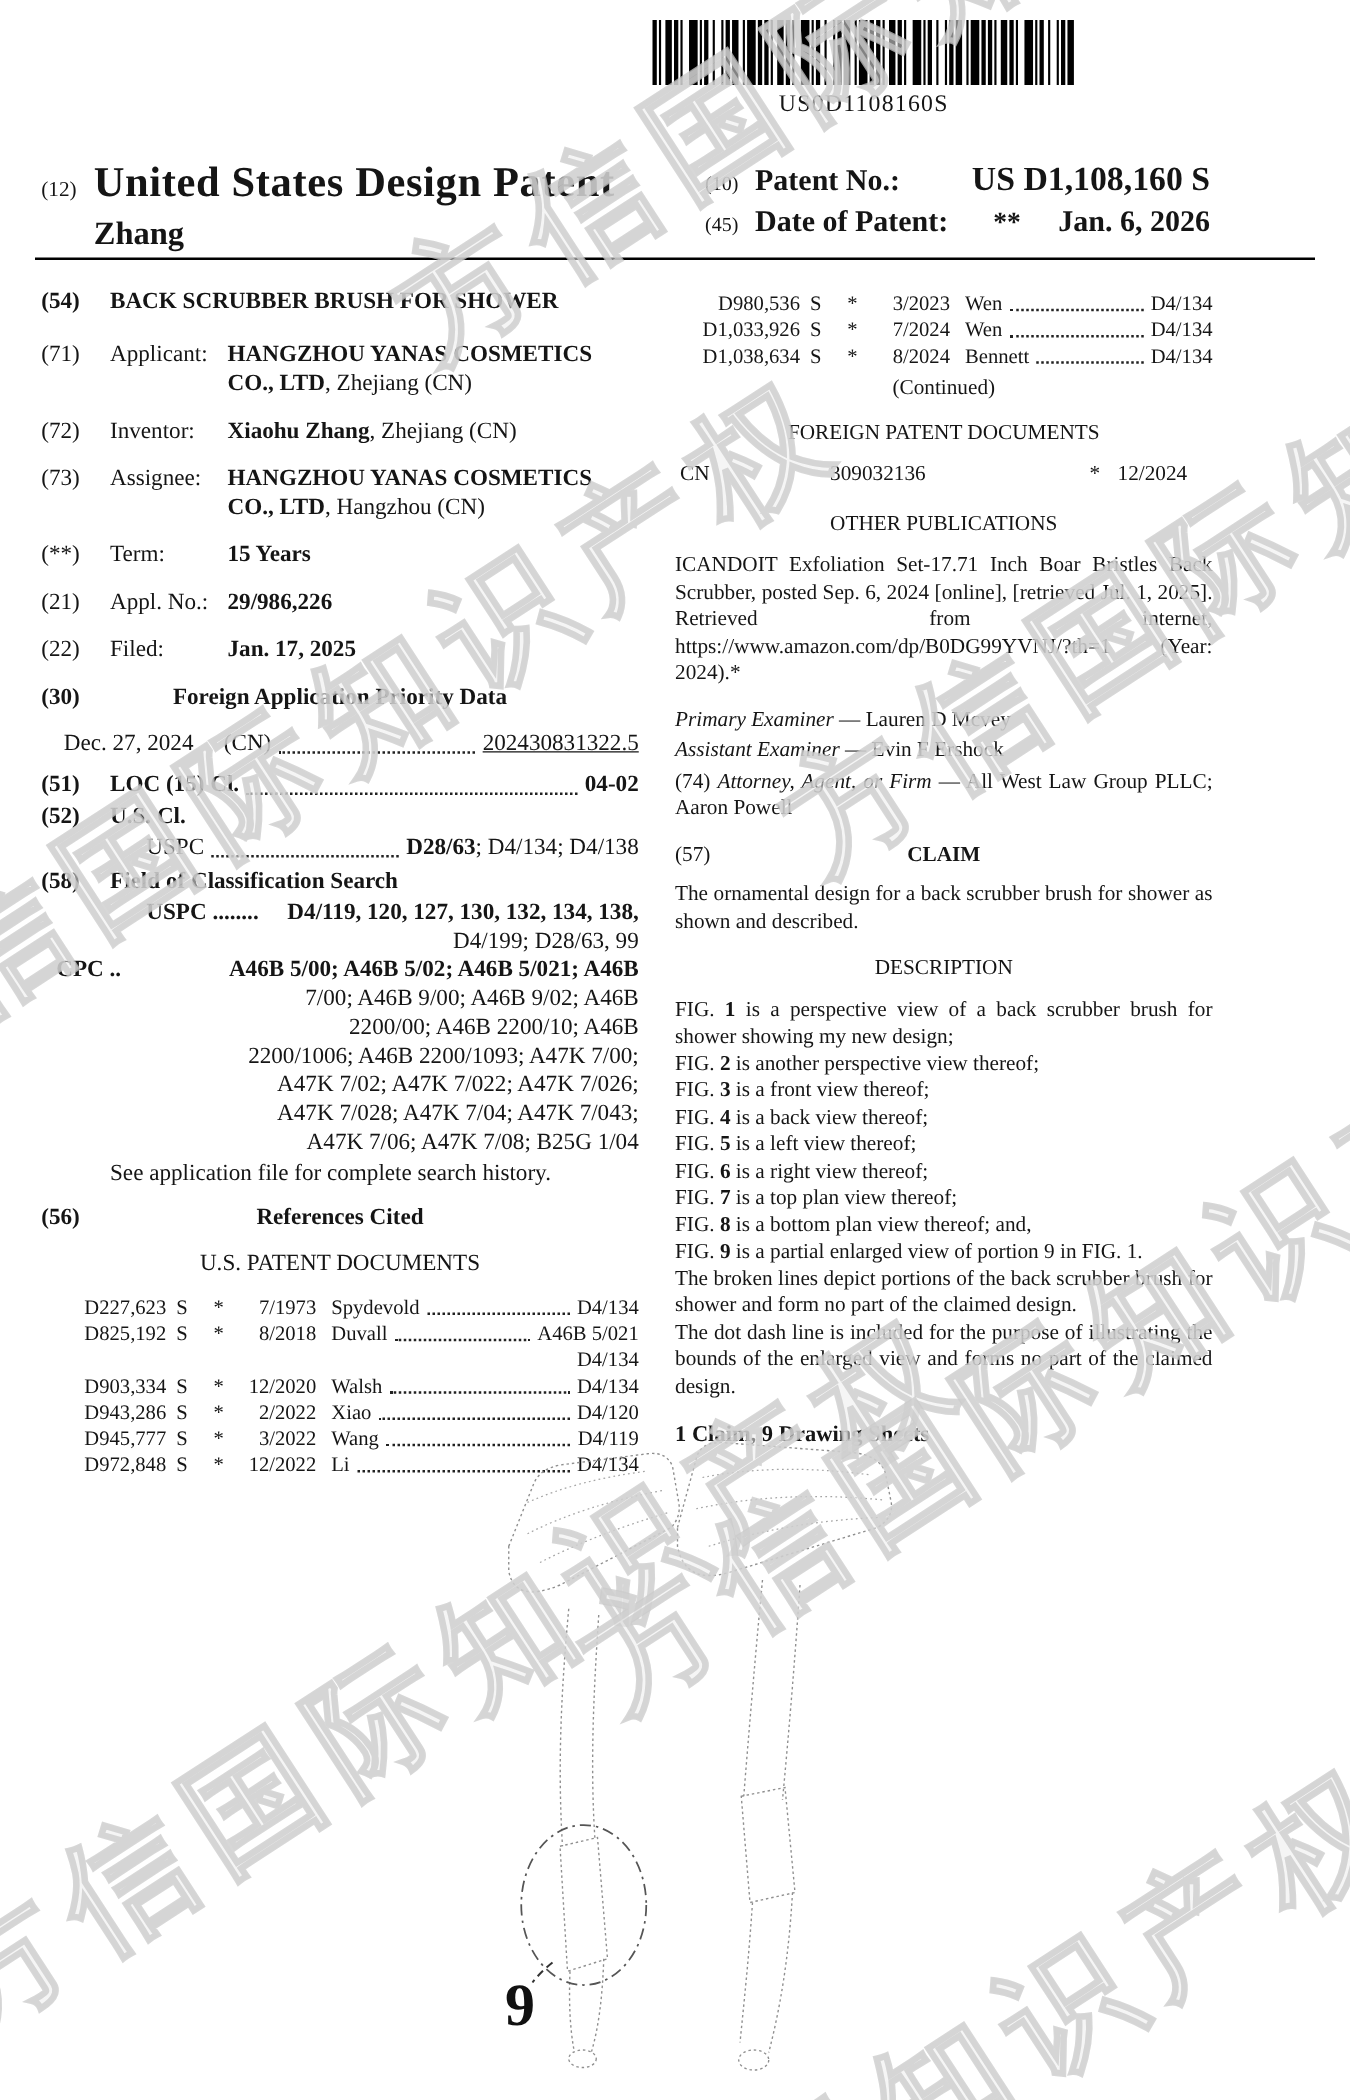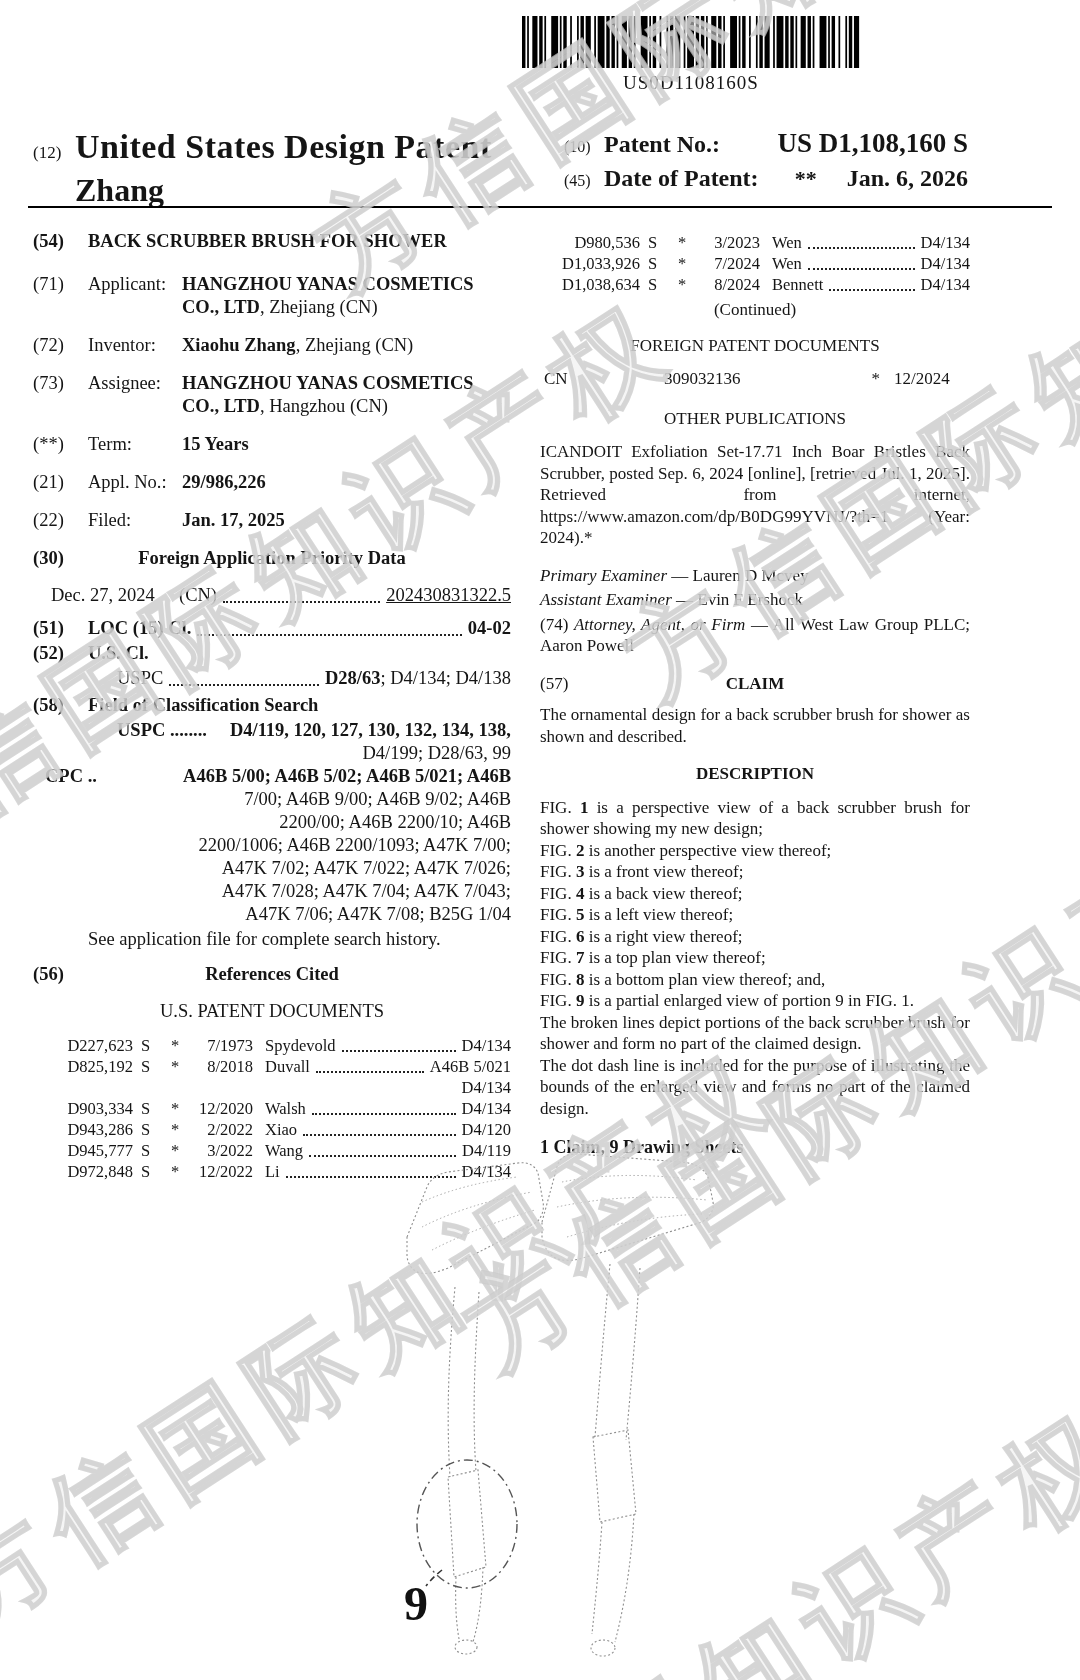--- a/index.html
+++ b/index.html
@@ -14,21 +14,21 @@
   .wm1{left:250px;top:-70px}.wm2{left:-220px;top:520px}.wm3{left:560px;top:340px}
   .wm4{left:-120px;top:1270px}.wm5{left:400px;top:1010px}.wm6{left:230px;top:1630px}
 
   
   .barcode-wrap{position:absolute;left:520px;top:16px;width:342px;text-align:center;z-index:2;}
   .barcode-label{font-size:19px;margin-top:0px;letter-spacing:1px;}
   .header-left{position:absolute;left:33px;top:128px;width:480px;z-index:2;}
   .title-row{display:flex;align-items:baseline;}
   .doc-num{font-size:17px;width:42px;flex:none;}
   .doc-title{font-size:34px;font-weight:700;letter-spacing:.5px;white-space:nowrap;}
-  .inventor-name{font-size:32px;font-weight:700;margin:6px 0 0 42px;}
+  .inventor-name{font-size:26px;font-weight:700;margin:6px 0 0 42px;}
   .header-right{position:absolute;left:540px;top:128px;width:428px;z-index:2;}
   .hr-row{display:flex;align-items:baseline;margin-bottom:6px;margin-left:24px;}
   .hr-num{font-size:16px;width:40px;flex:none;}
   .hr-label{font-size:24px;font-weight:700;}
   .hr-value{font-size:27px;font-weight:700;margin-left:auto;}
   .hr-stars{font-size:22px;font-weight:700;margin-left:auto;}
   .hr-value2{font-size:24px;font-weight:700;margin-left:30px;}
   .header-rule{position:absolute;left:28px;top:206px;width:1024px;border-top:2px solid #000;z-index:2;}
 
   
@@ -73,21 +73,21 @@
   .fcountry{width:120px;flex:none;}
   .fnumber{width:170px;flex:none;}
   .fstar{width:46px;flex:none;text-align:right;margin-right:14px;}
 
   .pub-text{text-align:justify;margin-bottom:16px;}
   .exam-row{margin-bottom:3px;}
   .it{font-style:italic;}
   .attorney-row{text-align:justify;}
   .claim-head{margin:16px 0 10px 0;}
   .claim-text{text-align:justify;margin-bottom:6px;}
-  .desc-head{text-align:center;font-weight:700;margin:16px 0 12px 0;}
+  .desc-head{text-align:center;font-weight:400;margin:16px 0 12px 0;}
   .fig-line,.note-line{text-align:justify;}
   .claim-summary{text-align:left;font-weight:700;margin-top:18px;font-size:18px;}
 
   
   .figure-svg{position:absolute;left:352px;top:1142px;z-index:2;}
   .sk{fill:none;stroke:#8f8f8f;stroke-width:1.1;stroke-dasharray:2 2.3;}
   .sk2{fill:none;stroke:#a5a5a5;stroke-width:1;stroke-dasharray:1.4 2.6;}
   .callout{font-family:"Liberation Serif",serif;font-weight:700;font-size:48px;fill:#111;}
 </style>
 </head>

